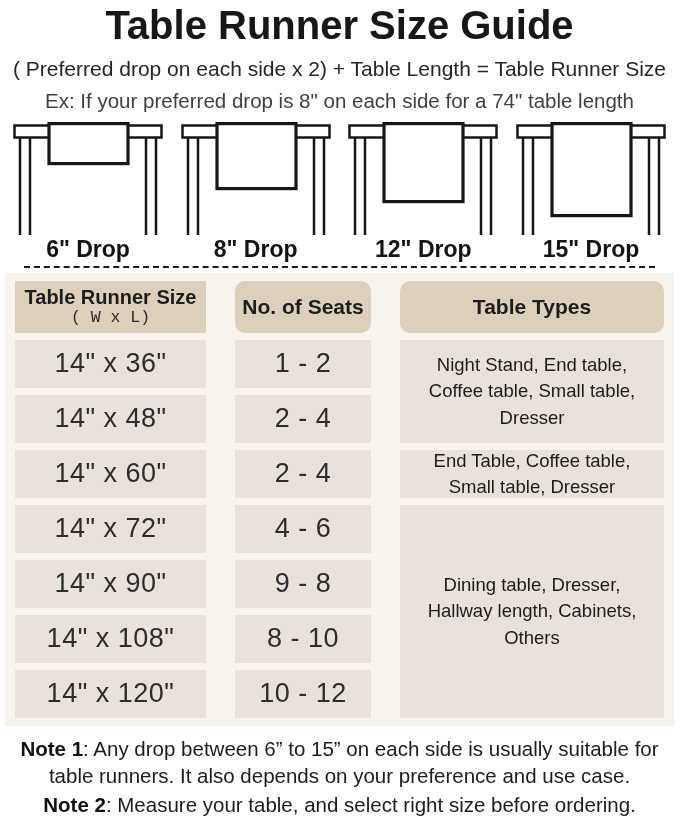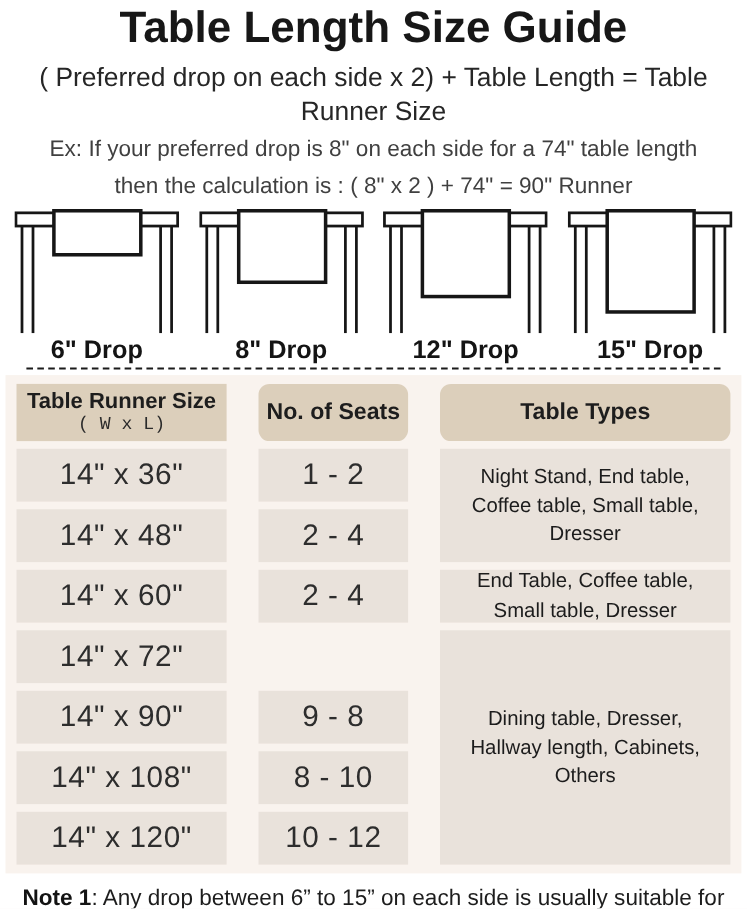--- a/index.html
+++ b/index.html
@@ -11,21 +11,21 @@
     font-family:"Liberation Sans", sans-serif;
     color:#1f1f1f;
     overflow:hidden;
   }
   
   .hdr { text-align:center; padding-top:2px; }
   .title {
     font-size:40px; font-weight:800; letter-spacing:0px;
     color:#171717; line-height:1.15;
   }
-  .formula { font-size:24px; color:#262626; margin-top:7px; line-height:1.3; }
+  .formula { font-size:21px; color:#262626; margin-top:7px; line-height:1.3; }
   .ex-line { font-size:20.5px; color:#404040; margin-top:6px; line-height:1.3; }
 
   
   .diagrams {
     display:flex; justify-content:space-between;
     padding:0 13px; margin-top:7px;
   }
   .tbl { width:150px; text-align:center; }
   .tbl svg { display:block; }
   .tbl svg line { stroke:#161616; stroke-width:2.5; }
@@ -73,24 +73,23 @@
   }
   .note + .note { margin-top:3px; }
   .note b { font-weight:700; color:#131313; }
 </style>
 </head>
 <body>
 
 <div class="page">
 
   <div class="hdr">
-    <div class="title">Table Length Size Guide</div>
+    <div class="title">Table Runner Size Guide</div>
     <div class="formula">( Preferred drop on each side x 2) + Table Length = Table Runner Size</div>
     <div class="ex-line">Ex: If your preferred drop is 8" on each side for a 74" table length</div>
-    <div class="ex-line">then the calculation is : ( 8" x 2 ) + 74" = 90" Runner</div>
   </div>
 
   <div class="diagrams">
 
     <figure class="tbl">
       <svg width="150" height="113" viewBox="0 0 150 113">
         <rect class="top" x="1.5" y="3.5" width="147" height="12"></rect>
         <line x1="7" y1="15.5" x2="7" y2="113"></line>
         <line x1="17" y1="15.5" x2="17" y2="113"></line>
         <line x1="133" y1="15.5" x2="133" y2="113"></line>
@@ -153,20 +152,21 @@
       <div class="cell val num" style="grid-area:2/1">14" x 36"</div>
       <div class="cell val num" style="grid-area:2/2">1 - 2</div>
 
       <div class="cell val num" style="grid-area:3/1">14" x 48"</div>
       <div class="cell val num" style="grid-area:3/2">2 - 4</div>
 
       <div class="cell val num" style="grid-area:4/1">14" x 60"</div>
       <div class="cell val num" style="grid-area:4/2">2 - 4</div>
 
       <div class="cell val num" style="grid-area:5/1">14" x 72"</div>
+      <div class="cell val num" style="grid-area:5/2">4 - 6</div>
 
       <div class="cell val num" style="grid-area:6/1">14" x 90"</div>
       <div class="cell val num" style="grid-area:6/2">9 - 8</div>
 
       <div class="cell val num" style="grid-area:7/1">14" x 108"</div>
       <div class="cell val num" style="grid-area:7/2">8 - 10</div>
 
       <div class="cell val num" style="grid-area:8/1">14" x 120"</div>
       <div class="cell val num" style="grid-area:8/2">10 - 12</div>
 

